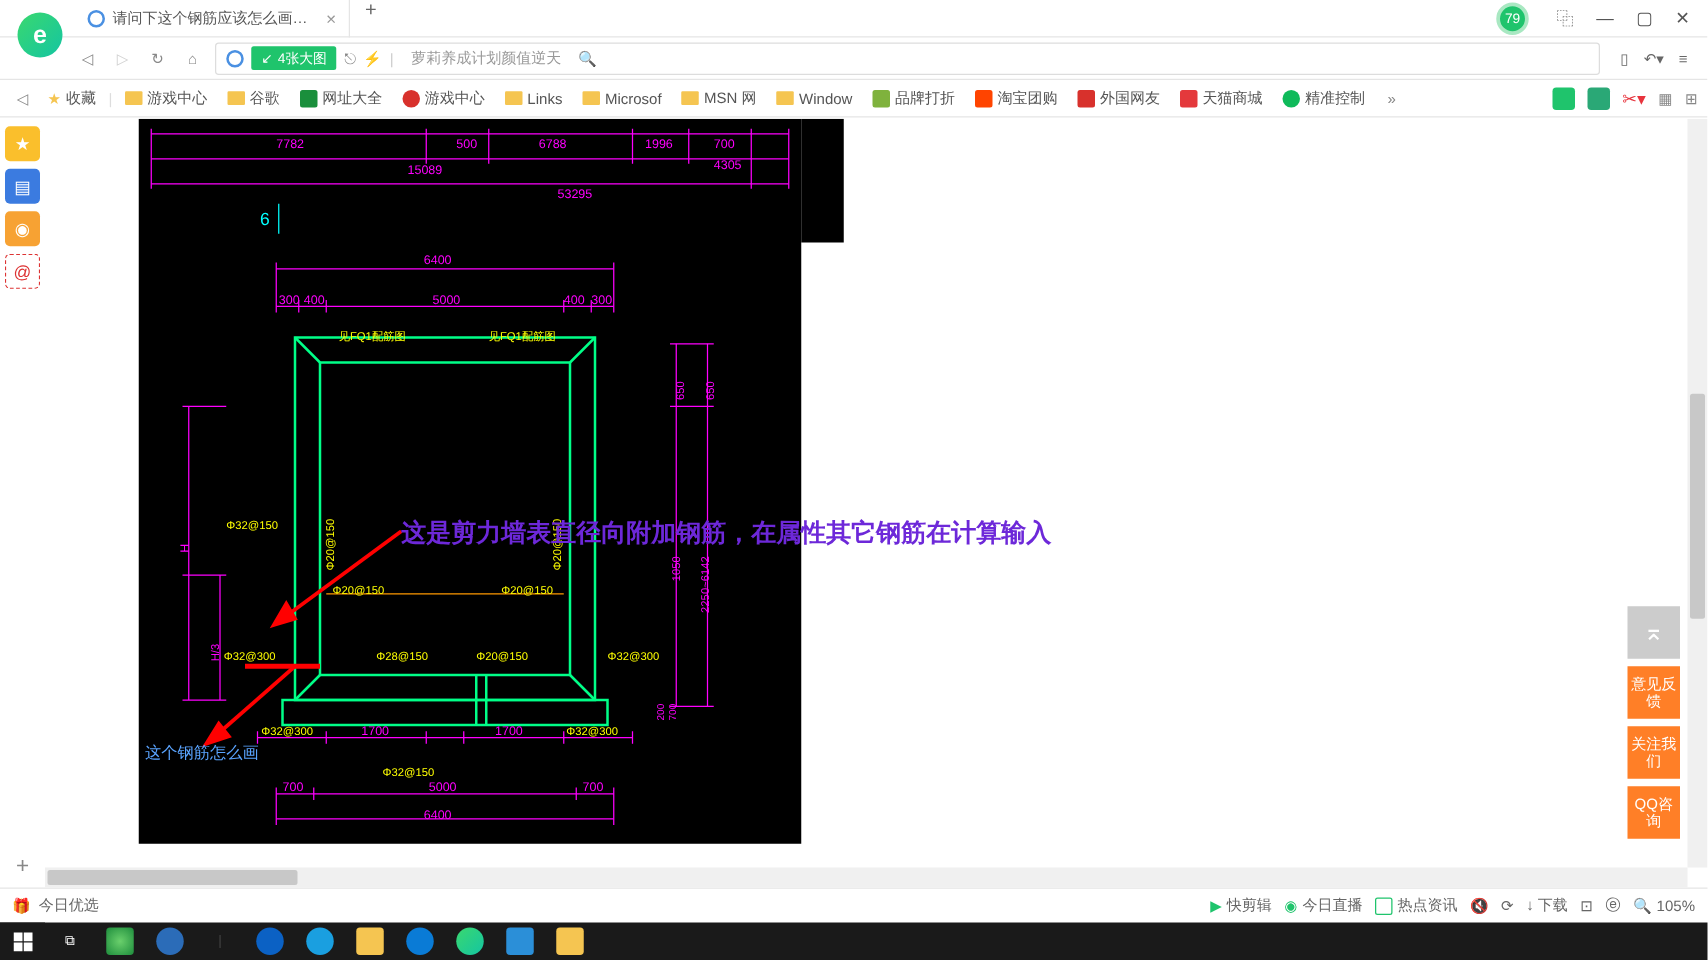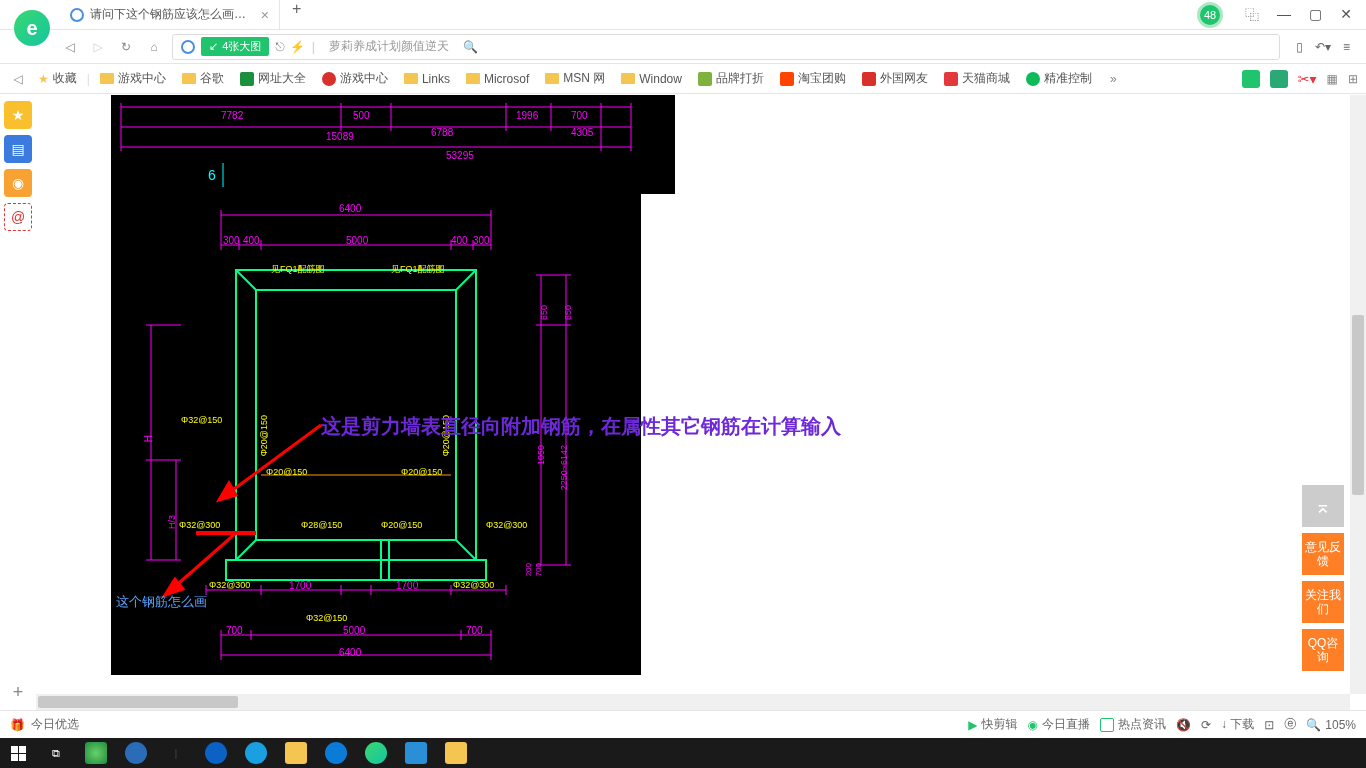--- a/index.html
+++ b/index.html
@@ -113,21 +113,21 @@
 
 <div class="titlebar">
   <div class="tabs">
     <div class="tab">
       <span class="favicon"></span>
       <span class="title">请问下这个钢筋应该怎么画？_广</span>
       <span class="close">×</span>
     </div>
     <div class="newtab">+</div>
   </div>
-  <div class="win-badge">48</div>
+  <div class="win-badge">79</div>
   <div class="win-controls">
     <span>⿻</span>
     <span>—</span>
     <span>▢</span>
     <span>✕</span>
   </div>
 </div>
 
 <div class="addressbar">
   <span class="nav-btn">◁</span>
@@ -315,22 +315,22 @@
         <line x1="210" y1="330" x2="115" y2="400"></line>
         <polygon points="108,405 125,400 118,388"></polygon>
         <line x1="125" y1="438" x2="60" y2="495"></line>
         <polygon points="54,500 72,494 64,484"></polygon>
         <line x1="85" y1="438" x2="145" y2="438" stroke-width="4"></line>
       </g>
     </svg>
     
     <div style="position:absolute;inset:0;font-family:Arial;font-size:10px;">
       <span style="position:absolute;left:110px;top:15px;color:#ff00ff">7782</span>
-      <span style="position:absolute;left:242px;top:15px;color:#ff00ff">500</span>
-      <span style="position:absolute;left:320px;top:32px;color:#ff00ff">6788</span>
+      <span style="position:absolute;left:254px;top:15px;color:#ff00ff">500</span>
+      <span style="position:absolute;left:320px;top:15px;color:#ff00ff">6788</span>
       <span style="position:absolute;left:405px;top:15px;color:#ff00ff">1996</span>
       <span style="position:absolute;left:460px;top:15px;color:#ff00ff">700</span>
       <span style="position:absolute;left:215px;top:36px;color:#ff00ff">15089</span>
       <span style="position:absolute;left:460px;top:32px;color:#ff00ff">4305</span>
       <span style="position:absolute;left:335px;top:55px;color:#ff00ff">53295</span>
       <span style="position:absolute;left:97px;top:72px;color:#0ff;font-size:14px">6</span>
       <span style="position:absolute;left:228px;top:108px;color:#ff00ff">6400</span>
       <span style="position:absolute;left:112px;top:140px;color:#ff00ff">300</span>
       <span style="position:absolute;left:132px;top:140px;color:#ff00ff">400</span>
       <span style="position:absolute;left:235px;top:140px;color:#ff00ff">5000</span>

